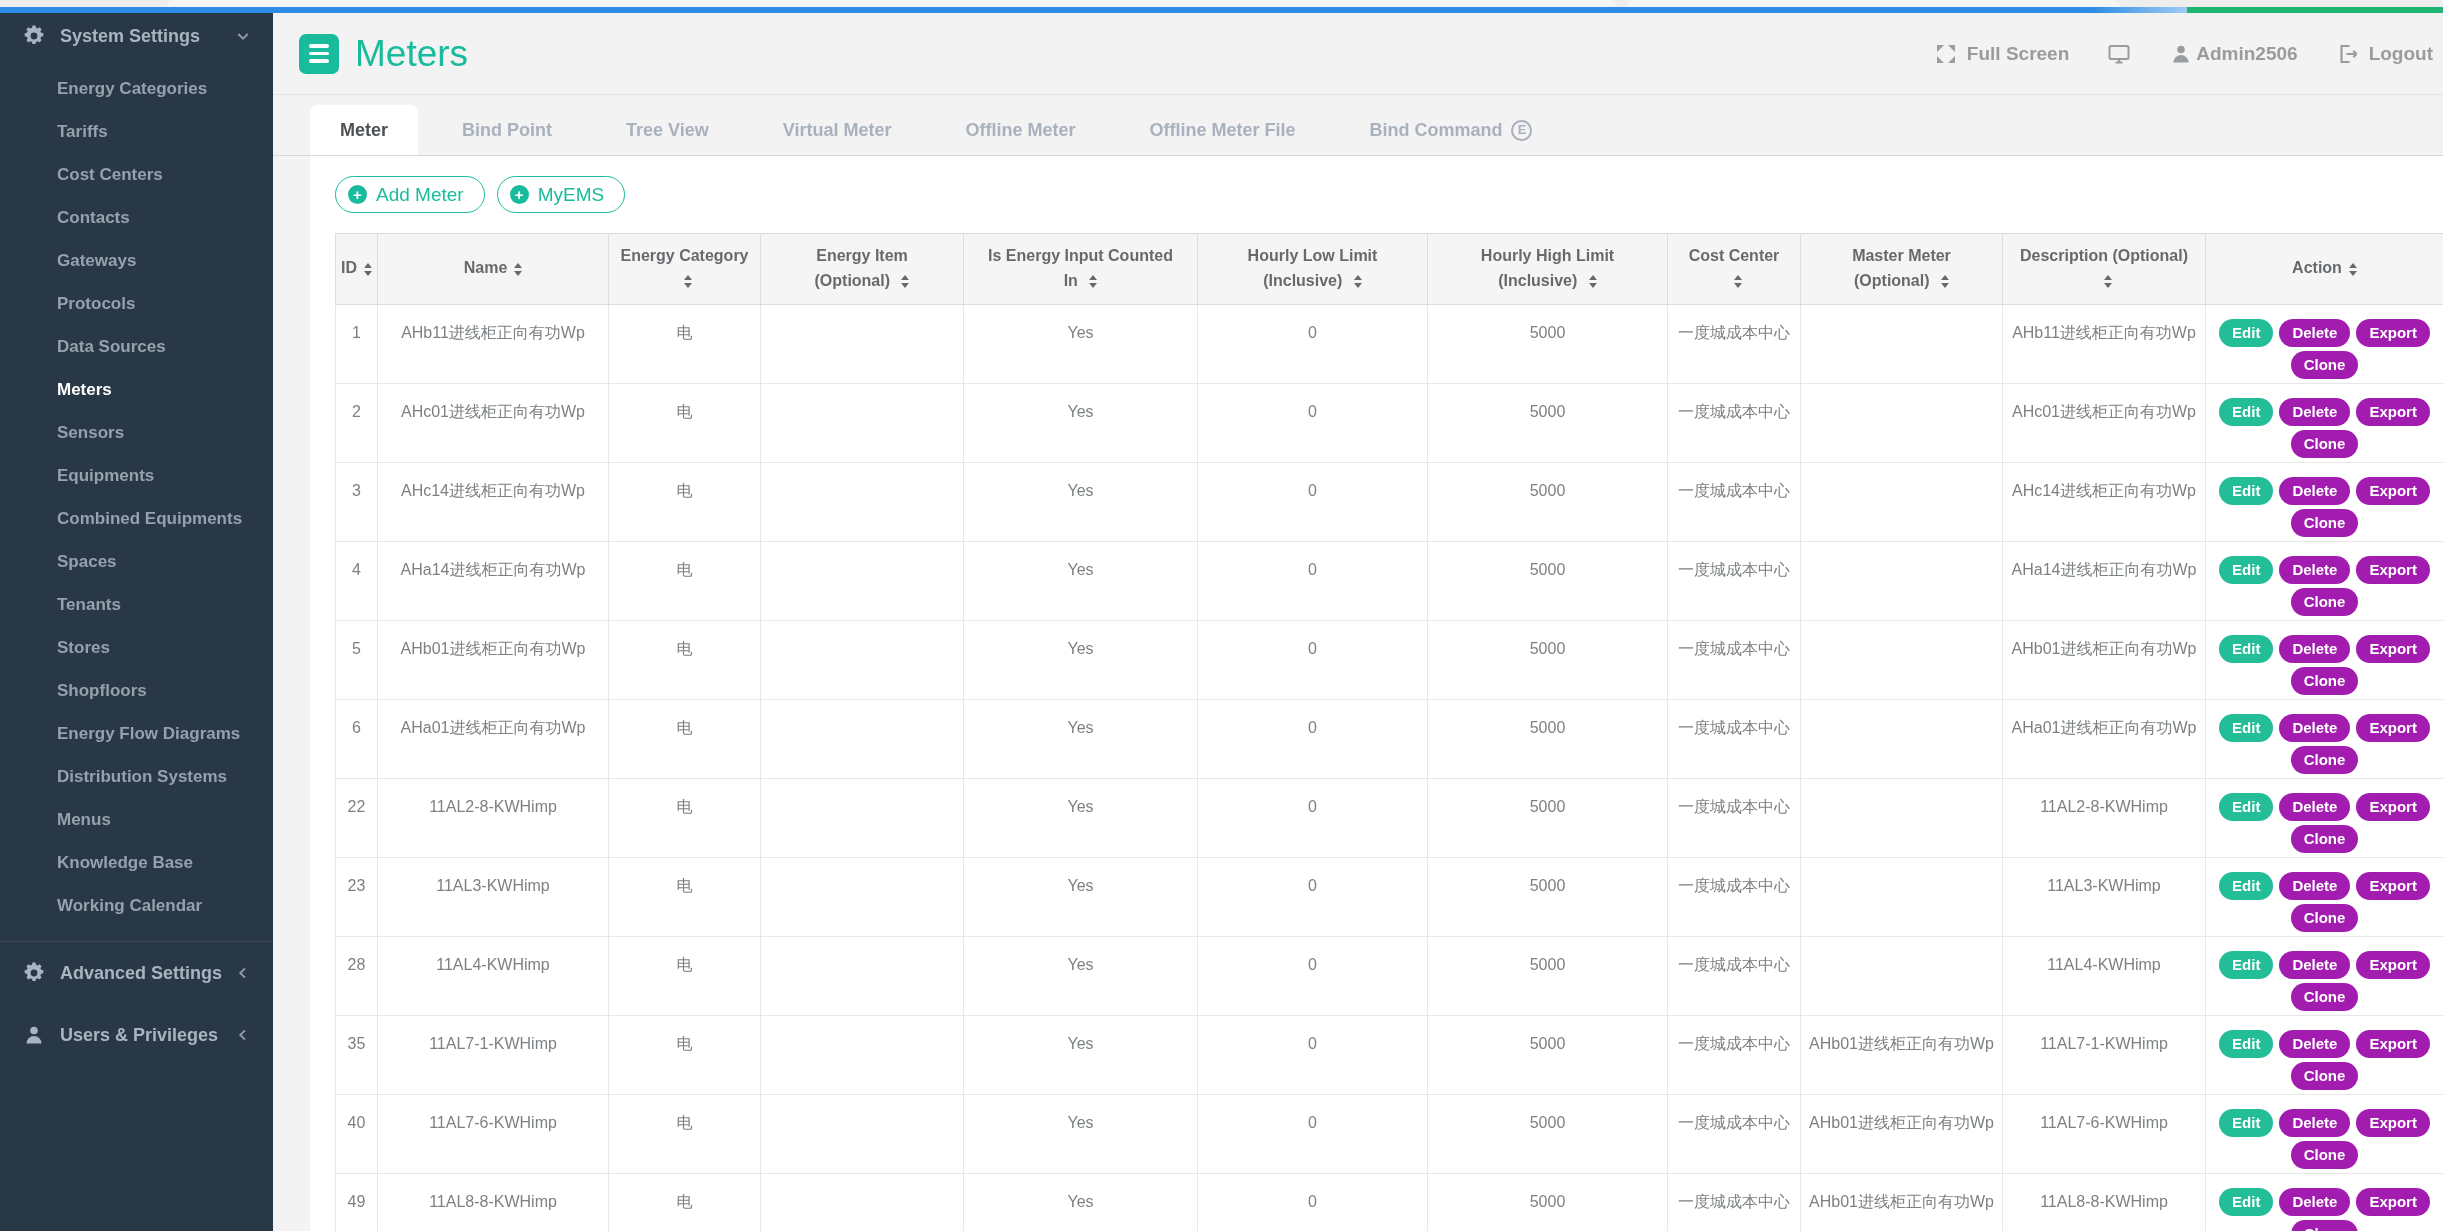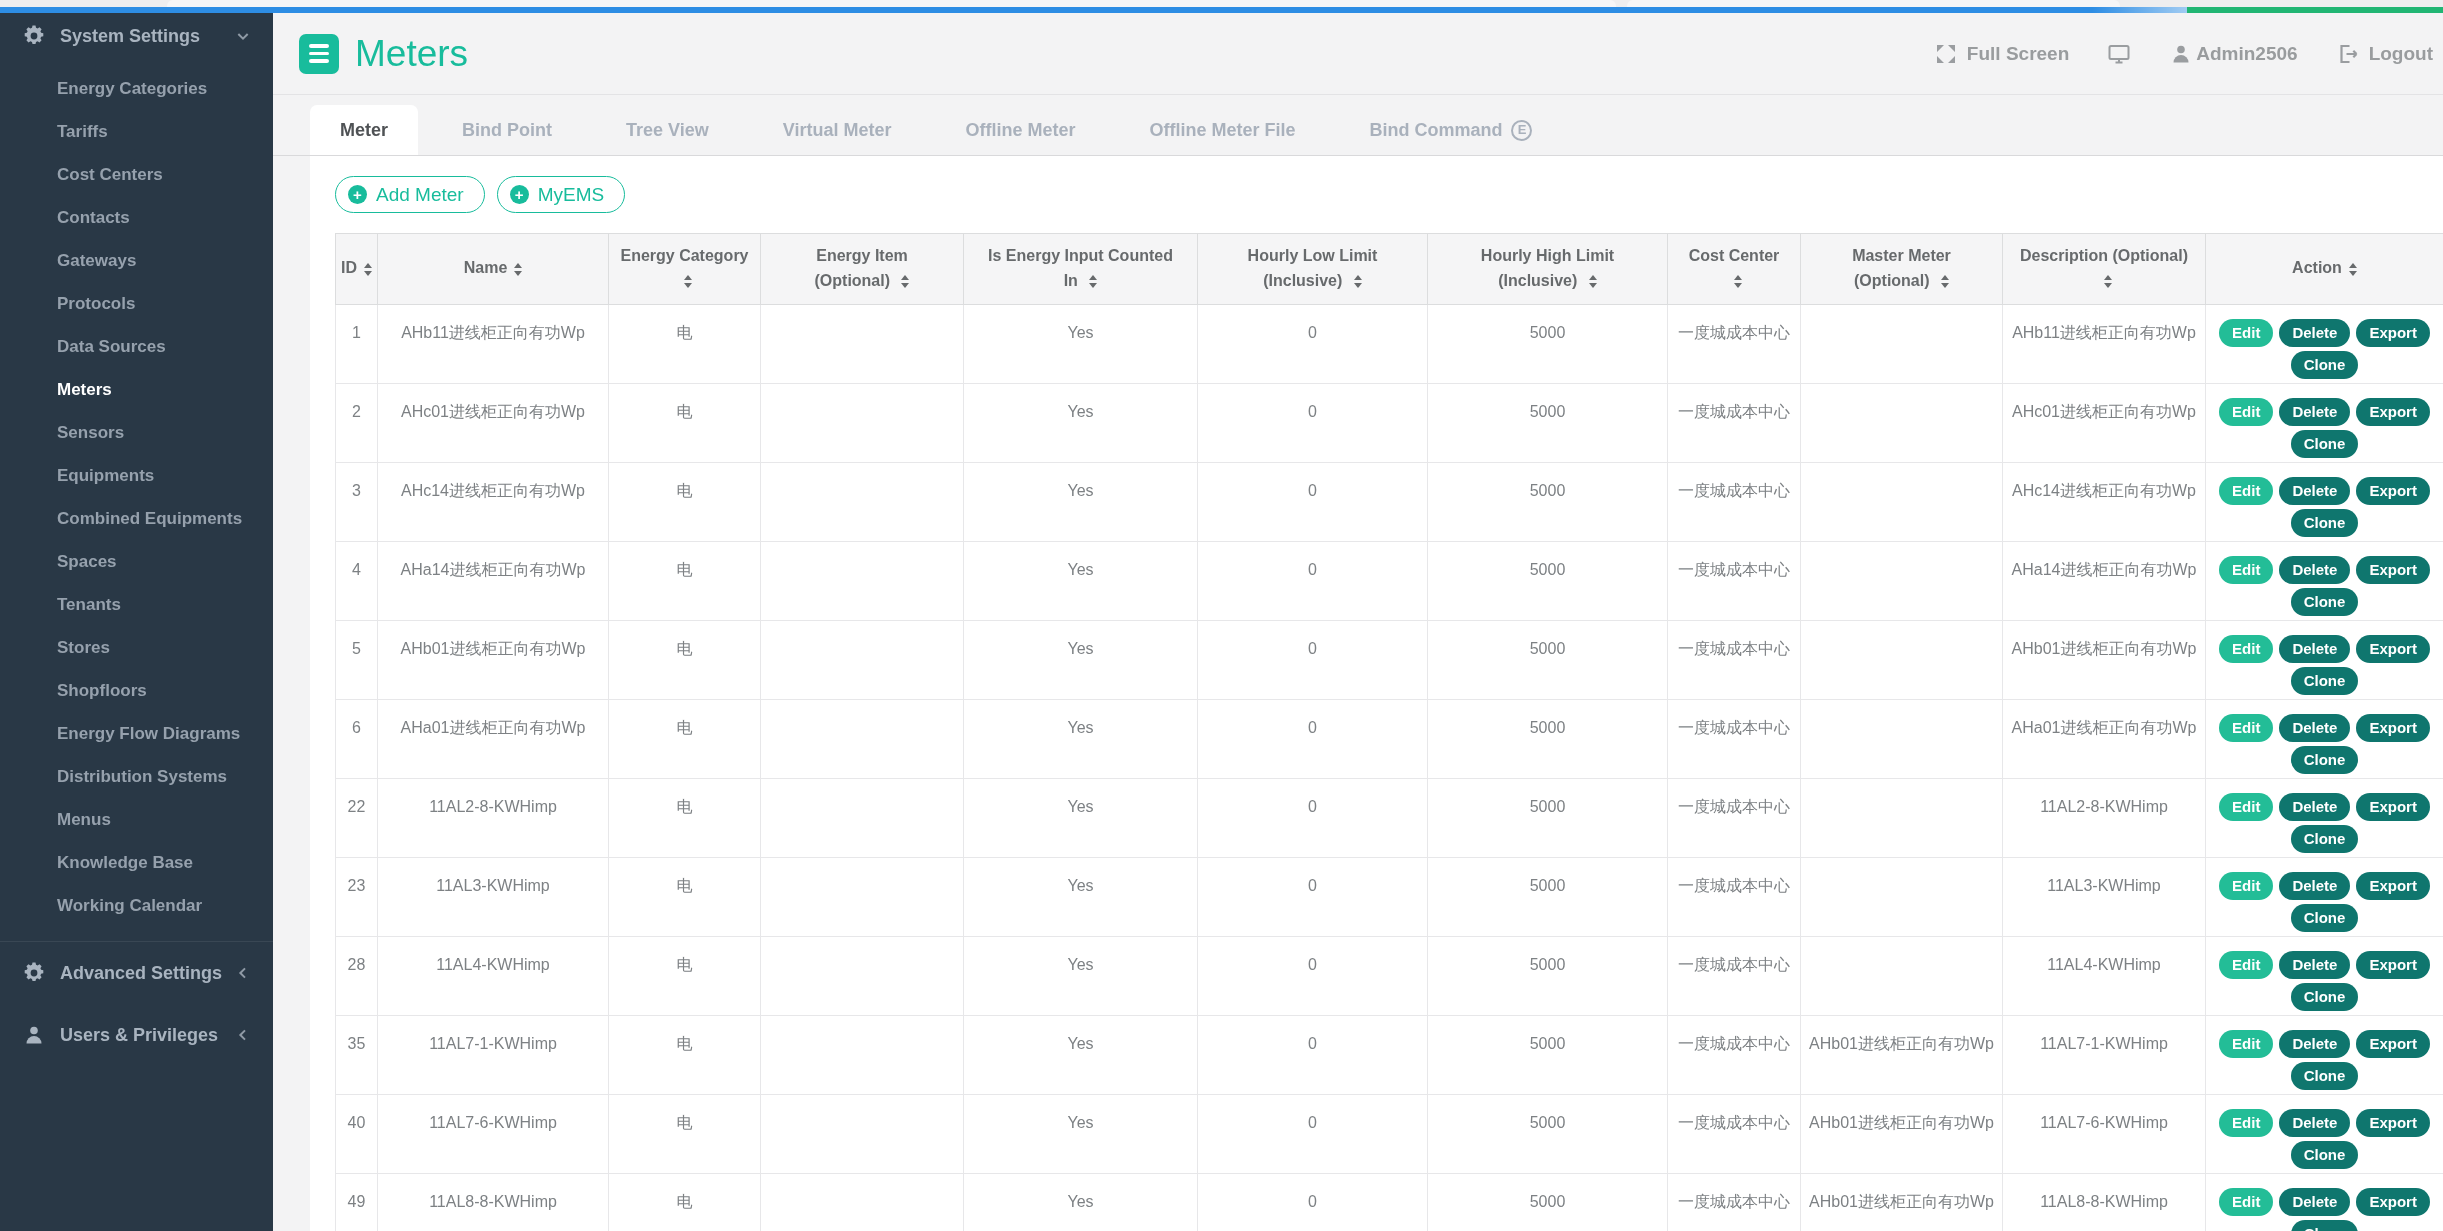--- a/index.html
+++ b/index.html
@@ -80,21 +80,21 @@
   td { border:1px solid #e7e7e9; color:#7d8184; font-size:16px; padding:16px 8px 0; height:79px;
     text-align:center; vertical-align:top; line-height:1.45; overflow:hidden; }
   td.act-cell { padding-top:12px; }
   .caret { display:inline-flex; flex-direction:column; gap:3px; margin-left:7px; vertical-align:middle; }
   .caret i { width:0; height:0; border-left:4.5px solid transparent; border-right:4.5px solid transparent; }
   .caret .up { border-bottom:5px solid #676a6c; }
   .caret .dn { border-top:5px solid #676a6c; }
   .act { display:inline-block; margin:2px 3px; padding:5px 13px; border-radius:999px; color:#fff;
     font-size:15px; font-weight:700; cursor:pointer; line-height:1.2; border:none; font-family:inherit; }
   .act.green { background:#23bd97; }
-  .act.red { background:#0f766e;text-align:center; }
+  .act.red { background:#a21caf;text-align:center; }
 </style>
 </head>
 <body>
 
 <div class="top-strip">
   <div class="seg" style="left:167px; width:1449px;"></div>
   <div class="seg" style="left:1627px; width:493px;"></div>
 </div>
 <div class="progress">
   <div class="blue"></div>

